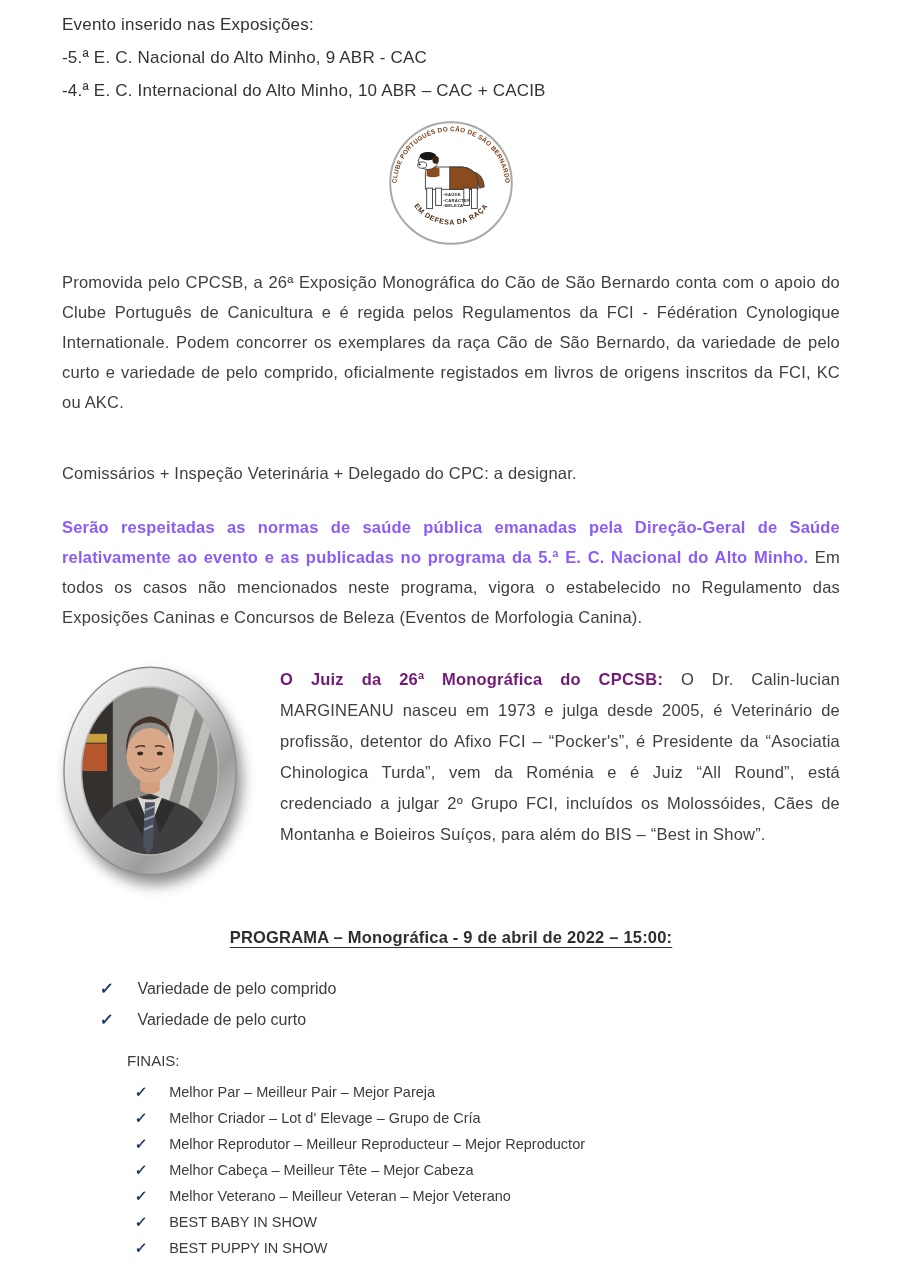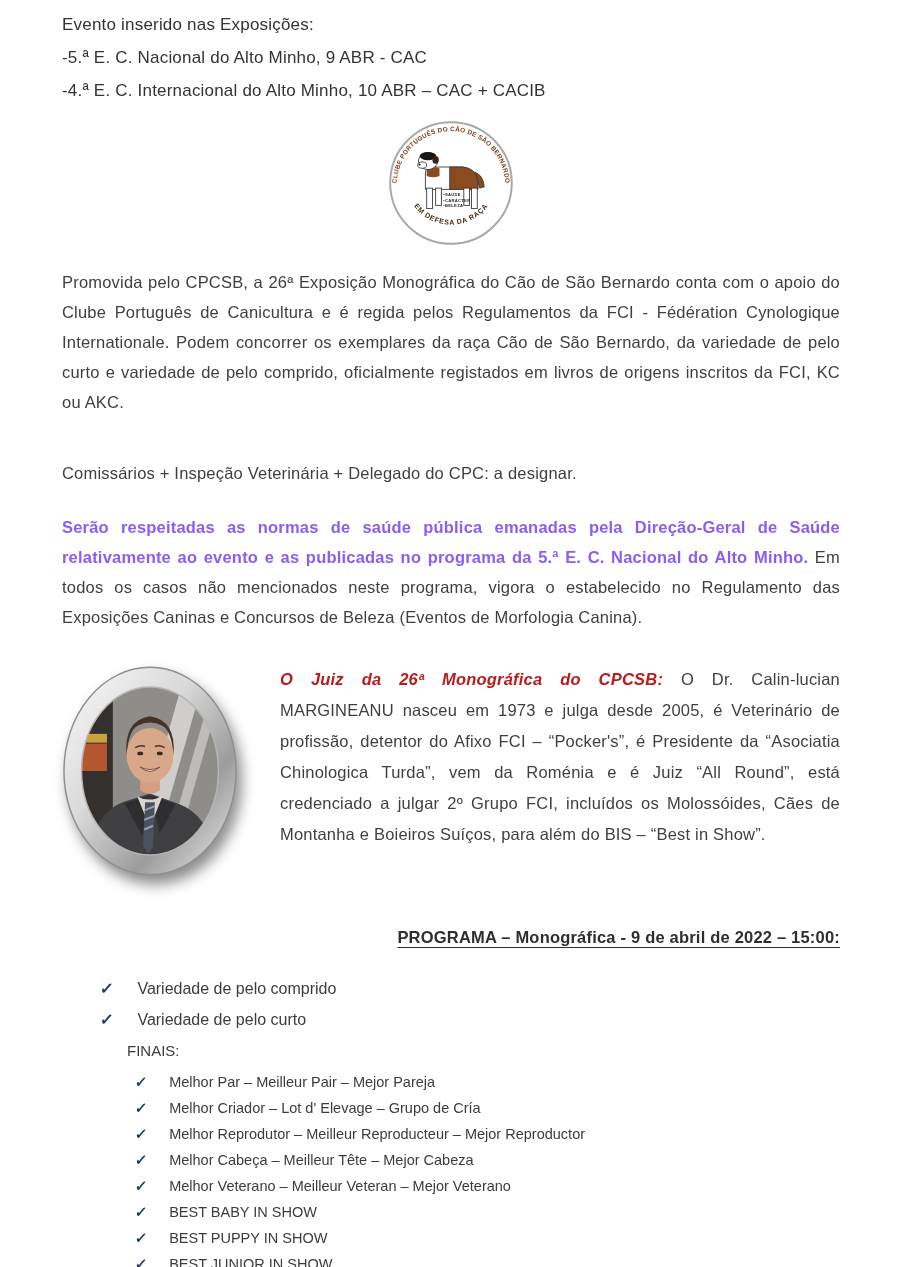--- a/index.html
+++ b/index.html
@@ -20,30 +20,30 @@
   .justify{text-align:justify;}
   .intro{margin-top:20px;}
   .comissarios{margin-top:41px;}
   .health{margin-top:24px;}
   .health strong{color:#8b5cf6;font-weight:bold;}
   
   .judge{margin-top:32px;display:flex;gap:42px;align-items:flex-start;}
   .judge-photo{flex:0 0 176px;}
   .judge-photo svg{display:block;width:176px;height:214px;filter:drop-shadow(5px 9px 7px rgba(0,0,0,.45));}
   .judge-bio{flex:1;margin:0;font-size:16.5px;line-height:31px;letter-spacing:.2px;}
-  .judge-bio strong{color:#b91c1c;font-weight:bold;font-style:italic;}
+  .judge-bio strong{color:#701a75;font-weight:bold;}
   
   .program-heading{
-    margin:50px 0 0;text-align:right;font-size:16.5px;font-weight:600;color:#2e2e2e;
+    margin:50px 0 0;text-align:center;font-size:16.5px;font-weight:600;color:#2e2e2e;
     text-decoration:underline;text-underline-offset:4px;letter-spacing:.2px;
   }
   ul.check-list{list-style:none;margin:0;padding:0;}
   ul.lvl1{margin-top:26px;padding-left:38px;}
   ul.lvl1 li{display:flex;gap:24px;font-size:16px;line-height:31px;color:#3c3c3c;}
-  .finais{margin:2px 0 4px 65px;font-size:15px;line-height:28px;color:#3c3c3c;}
+  .finais{margin:12px 0 4px 65px;font-size:15px;line-height:28px;color:#3c3c3c;}
   ul.lvl2{padding-left:73px;}
   ul.lvl2 li{display:flex;gap:22px;font-size:14.5px;line-height:26px;color:#3c3c3c;}
   .check{color:#1f3a68;font-weight:bold;transform:skewX(-6deg);flex:0 0 auto;}
 </style>
 </head>
 <body>
 
 <div class="page">
 
   <div class="header">

